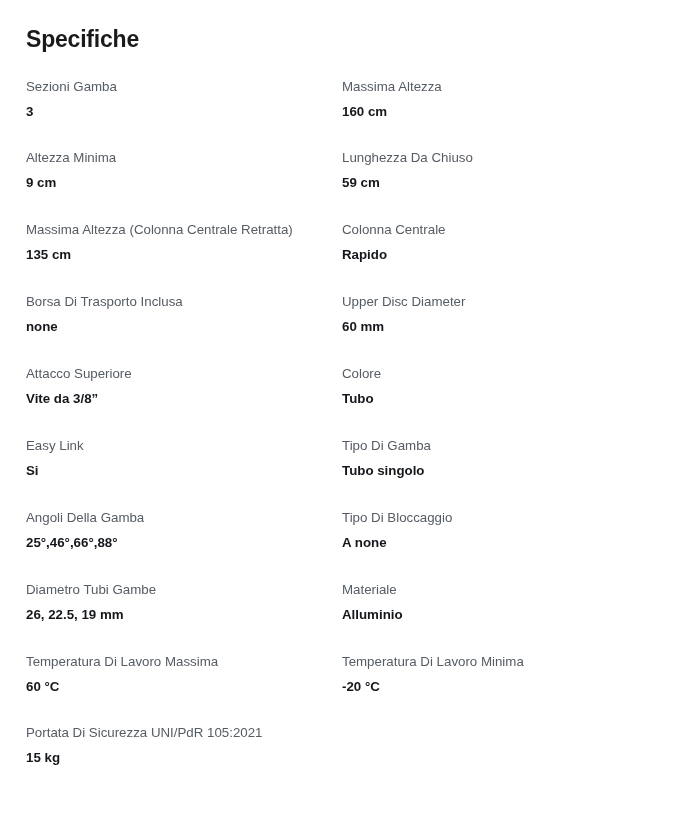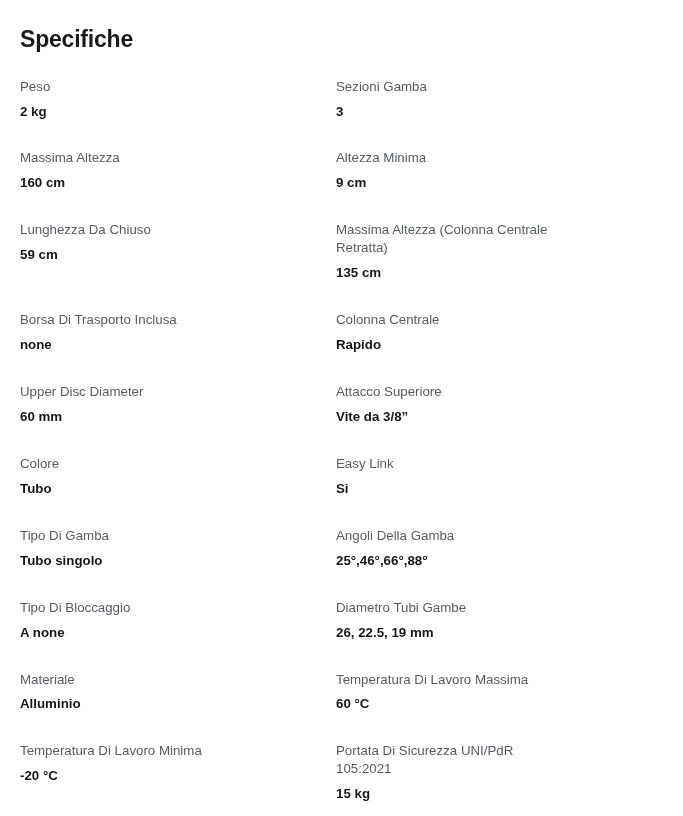--- a/index.html
+++ b/index.html
@@ -11,21 +11,21 @@
     width: 683px;
     height: 816px;
     font-family: "Liberation Sans", sans-serif;
     color: #111111;
     -webkit-font-smoothing: antialiased;
   }
   .page {
     box-sizing: border-box;
     width: 599px;
     height: 816px;
-    padding: 26px 34px 0 20px;
+    padding: 26px 34px 0 26px;
     background: #ffffff;
     overflow: hidden;
   }
   .page-title {
     font-size: 23px;
     font-weight: bold;
     color: #1a1a1a;
     letter-spacing: -0.2px;
     margin: 0 0 24px 0;
     line-height: 1.2;
@@ -54,24 +54,20 @@
   }
 </style>
 </head>
 <body>
 
 <div class="page">
   <h1 class="page-title">Specifiche</h1>
   <div class="spec-grid">
 
     <div class="spec-cell">
-      <div class="spec-label">Peso</div>
-      <div class="spec-value">2 kg</div>
-    </div>
-    <div class="spec-cell">
       <div class="spec-label">Sezioni Gamba</div>
       <div class="spec-value">3</div>
     </div>
 
     <div class="spec-cell">
       <div class="spec-label">Massima Altezza</div>
       <div class="spec-value">160 cm</div>
     </div>
     <div class="spec-cell">
       <div class="spec-label">Altezza Minima</div>
@@ -81,26 +77,26 @@
     <div class="spec-cell">
       <div class="spec-label">Lunghezza Da Chiuso</div>
       <div class="spec-value">59 cm</div>
     </div>
     <div class="spec-cell">
       <div class="spec-label">Massima Altezza (Colonna Centrale Retratta)</div>
       <div class="spec-value">135 cm</div>
     </div>
 
     <div class="spec-cell">
+      <div class="spec-label">Colonna Centrale</div>
+      <div class="spec-value">Rapido</div>
+    </div>
+    <div class="spec-cell">
       <div class="spec-label">Borsa Di Trasporto Inclusa</div>
       <div class="spec-value">none</div>
-    </div>
-    <div class="spec-cell">
-      <div class="spec-label">Colonna Centrale</div>
-      <div class="spec-value">Rapido</div>
     </div>
 
     <div class="spec-cell">
       <div class="spec-label">Upper Disc Diameter</div>
       <div class="spec-value">60 mm</div>
     </div>
     <div class="spec-cell">
       <div class="spec-label">Attacco Superiore</div>
       <div class="spec-value">Vite da 3/8”</div>
     </div>

